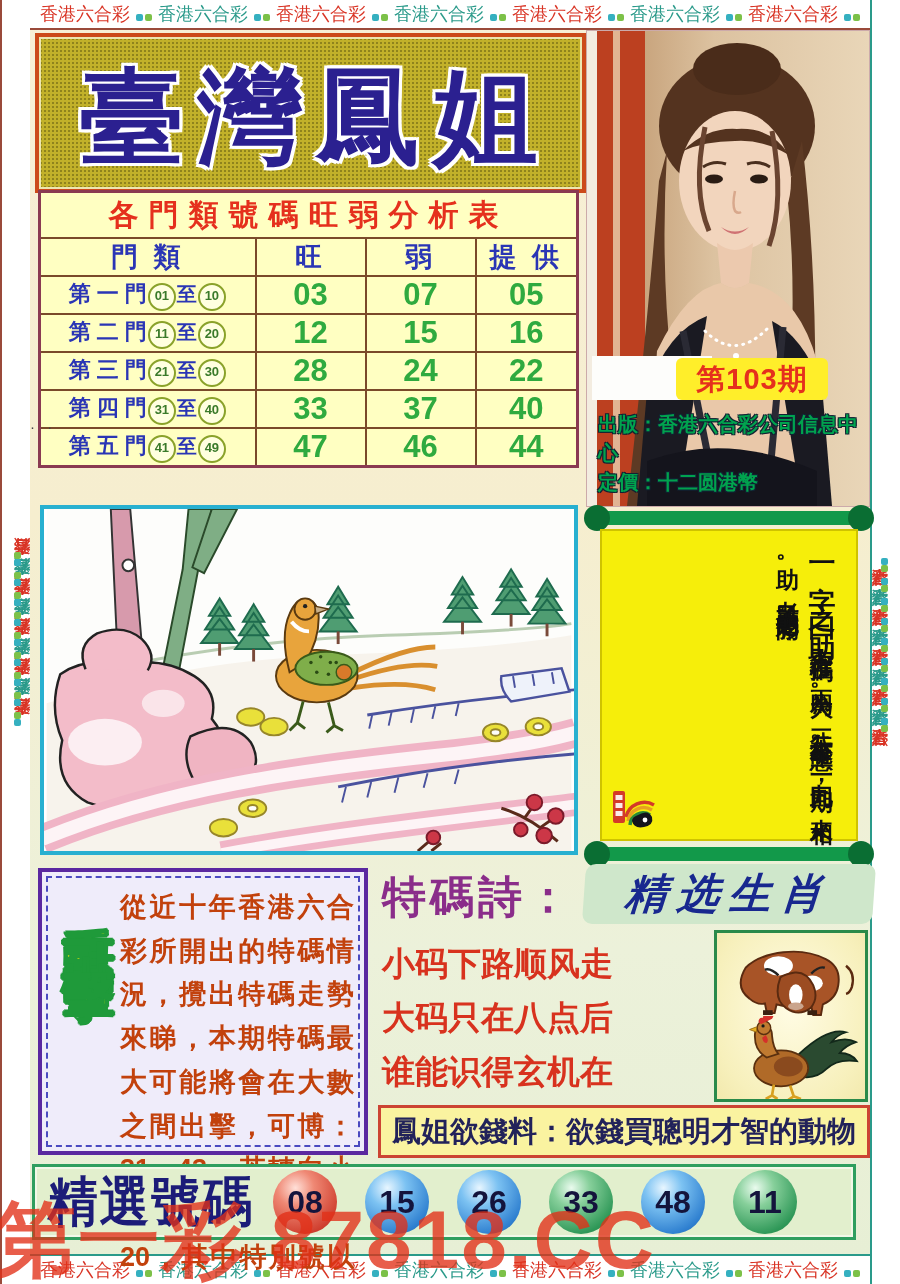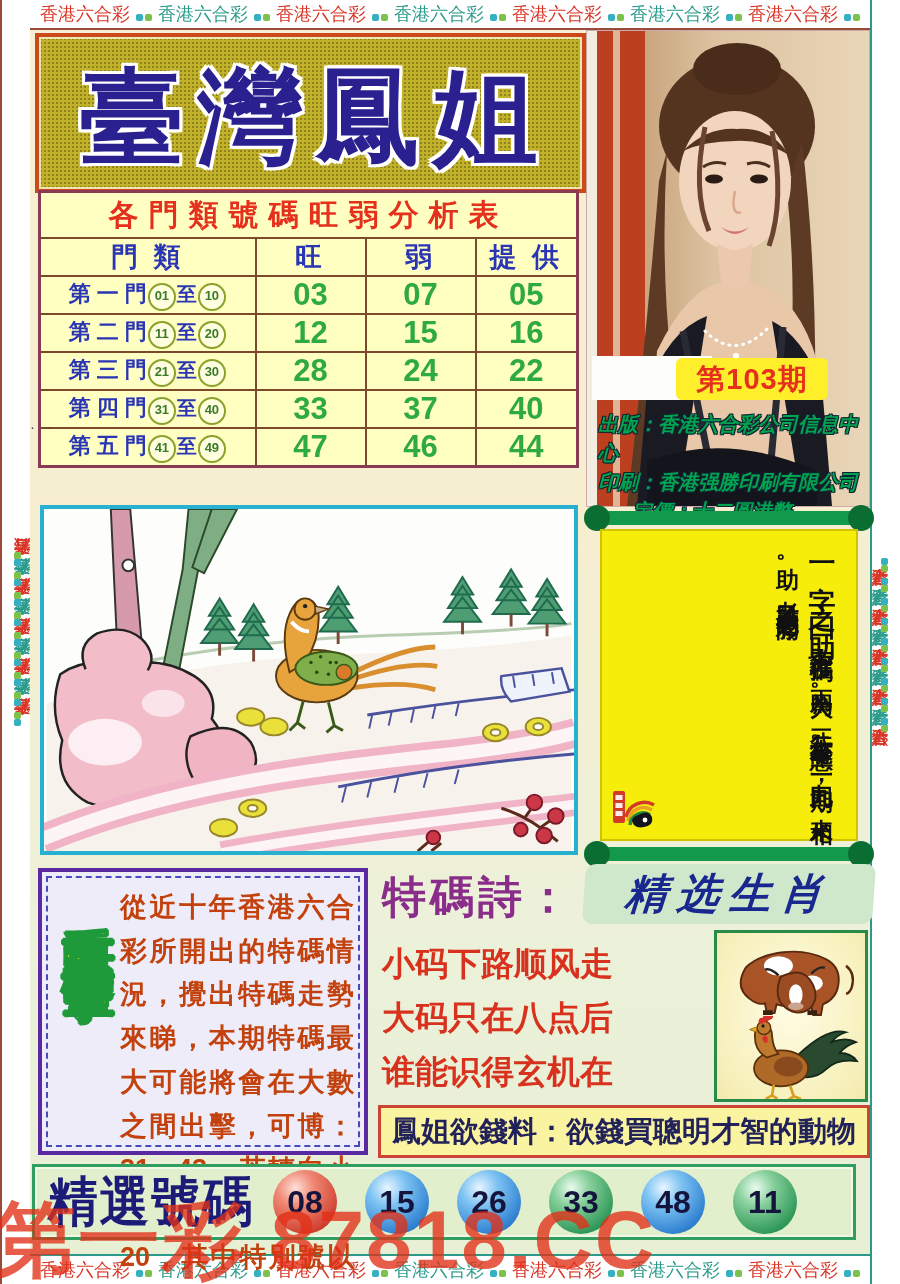--- a/index.html
+++ b/index.html
@@ -41,21 +41,21 @@
   .circ{display:inline-block;width:24px;height:24px;line-height:22px;border:2px solid #8aa22a;border-radius:50%;
         font-size:13px;font-weight:bold;color:#3a7a2a;vertical-align:middle;margin:0 1px;background:#ffffe0;}
   .zhi{font-size:20px;color:#2a35b5;font-weight:bold;}
   .val{font-size:31px;font-weight:bold;color:#2faa3f;}
   
   .photo{position:absolute;left:586px;top:30px;width:282px;height:475px;overflow:hidden;border:1px solid #caa;}
   .censor{position:absolute;left:592px;top:356px;width:120px;height:44px;background:#fdfdfb;}
   .issue{position:absolute;left:676px;top:358px;width:152px;height:42px;background:#ffee2a;border-radius:6px;
     color:#e5301d;font-size:29px;font-weight:900;text-align:center;line-height:42px;letter-spacing:1px;}
   .pub{position:absolute;left:598px;top:410px;width:270px;color:#00a34e;font-size:20px;font-weight:bold;line-height:29px;
-    text-shadow:1px 1px 0 #123,-1px -1px 0 #123,1px -1px 0 #123,-1px 1px 0 #123;font-style:italic;}
+    text-shadow:1px 1px 0 #123,-1px -1px 0 #123,1px -1px 0 #123,-1px 1px 0 #123;}
   .pub div:nth-child(3){padding-left:34px;}
   .dots{position:absolute;left:30px;top:418px;color:#444;font-size:15px;letter-spacing:4px;}
   
   .illu{position:absolute;left:40px;top:505px;width:538px;height:350px;border:4px solid #28b0d0;background:#fff;box-sizing:border-box;}
   .illu svg{display:block;width:100%;height:100%;}
   
   .scroll{position:absolute;left:586px;top:505px;width:286px;height:360px;}
   .sbar{position:absolute;left:0;width:286px;height:14px;background:#12994a;border-radius:7px;}
   .sbar::before,.sbar::after{content:"";position:absolute;top:-6px;width:26px;height:26px;border-radius:50%;background:#0a6e33;}
   .sbar::before{left:-2px;}
@@ -203,21 +203,20 @@
       <path d="M196,296 L184,430" stroke="#2a2a34" stroke-width="7"></path>
       <path d="M118,300 Q148,330 180,298" stroke="#fff" stroke-width="3" fill="none" stroke-dasharray="1 6" stroke-linecap="round"></path>
       <circle cx="149" cy="325" r="3" fill="#fff"></circle>
       <path d="M60,430 Q140,400 230,440 L230,475 L60,475 Z" fill="#14141c"></path>
     </svg>
   </div>
   <div class="censor"></div>
   <div class="issue">第103期</div>
   <div class="pub">
     <div>出版：香港六合彩公司信息中心</div>
-    <div>印刷：香港强勝印刷有限公司</div>
     <div>定價：十二圆港幣</div>
   </div>
   <div class="dots">· ·</div>
 
   <div class="illu">
     <svg viewBox="0 0 540 352">
       <defs>
         <g id="pine">
           <path d="M0,-26 L-11,-8 L11,-8 Z M0,-17 L-15,6 L15,6 Z M0,-5 L-19,20 L19,20 Z" fill="#4f9d72" stroke="#1e6b4e" stroke-width="2"></path>
           <line x1="0" y1="20" x2="0" y2="33" stroke="#7a4a3a" stroke-width="3"></line>

